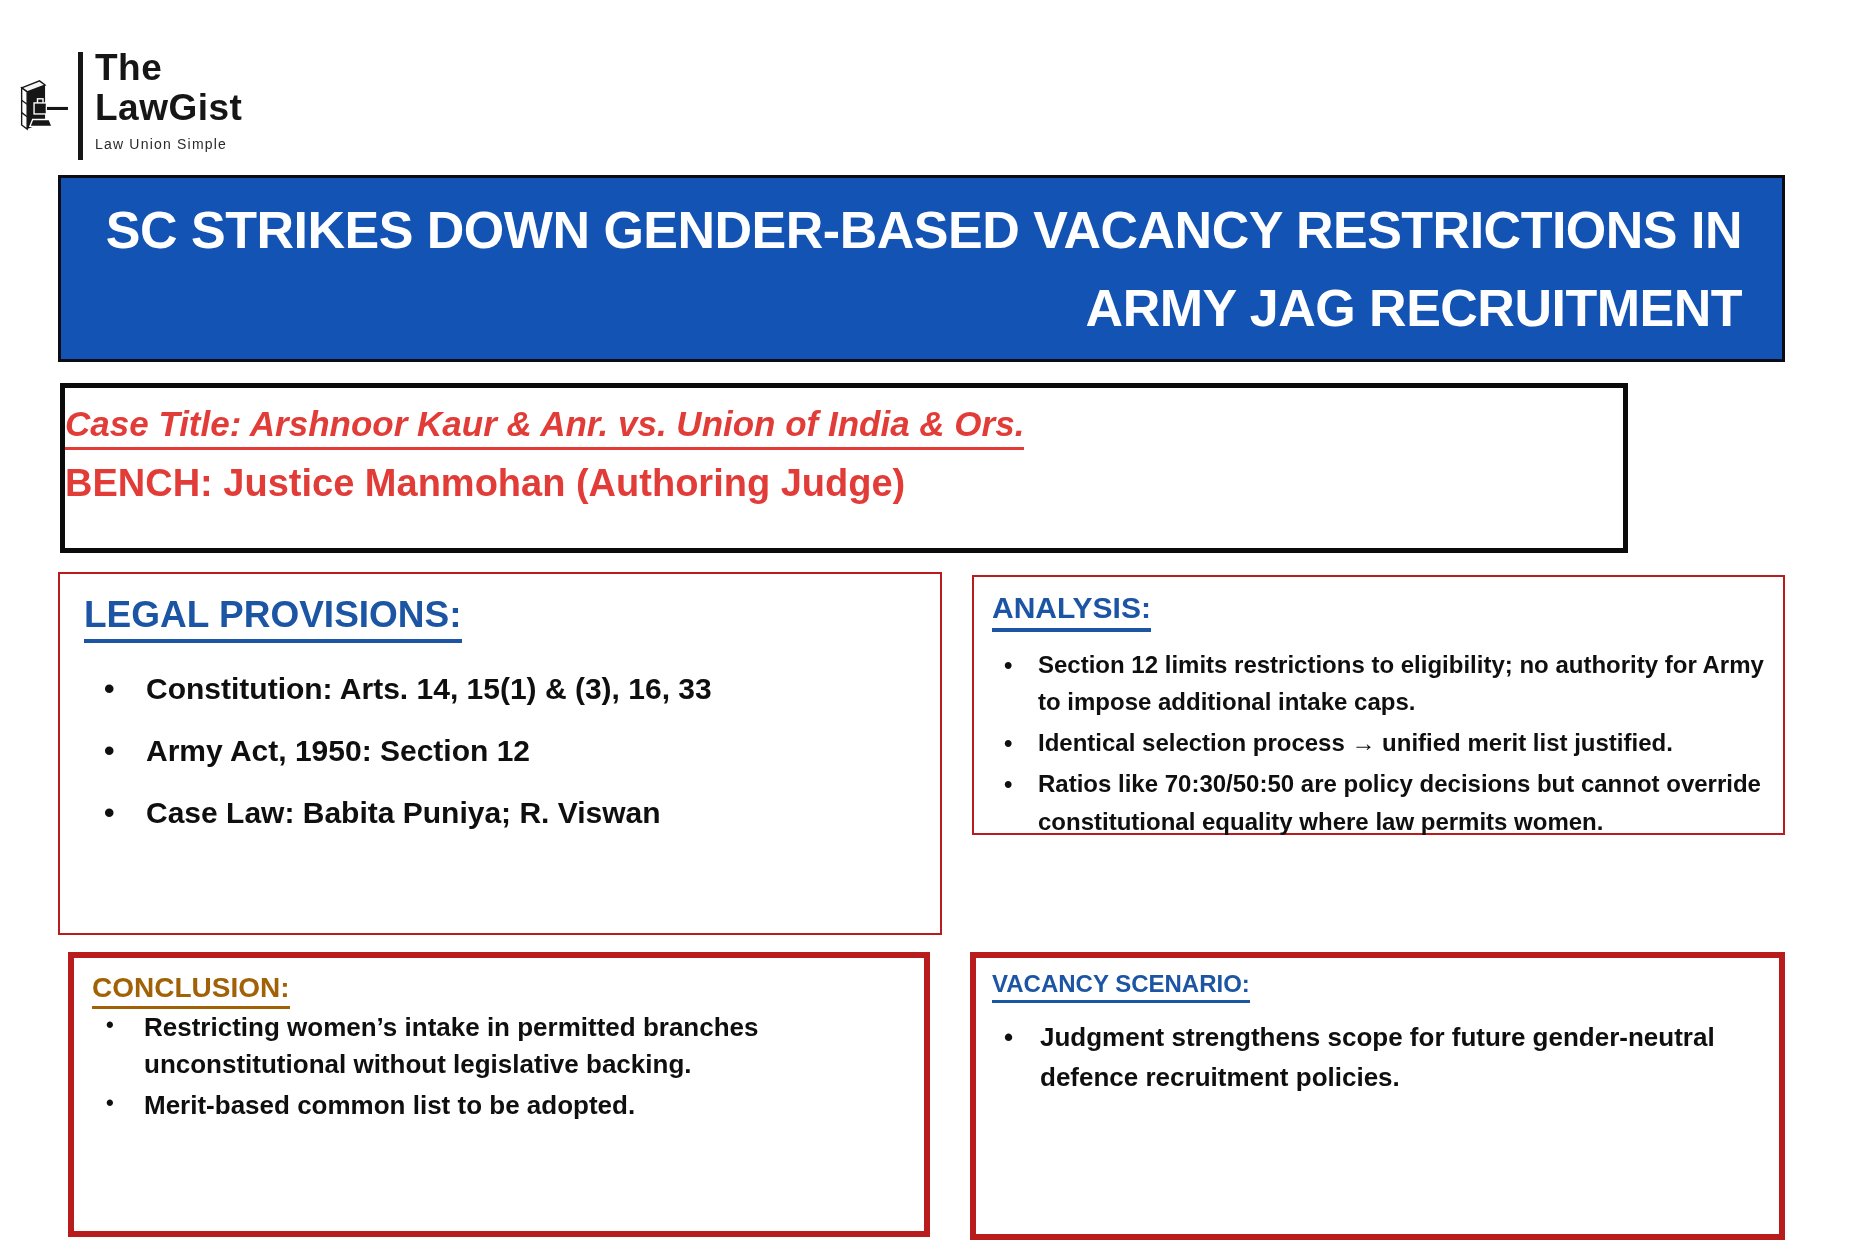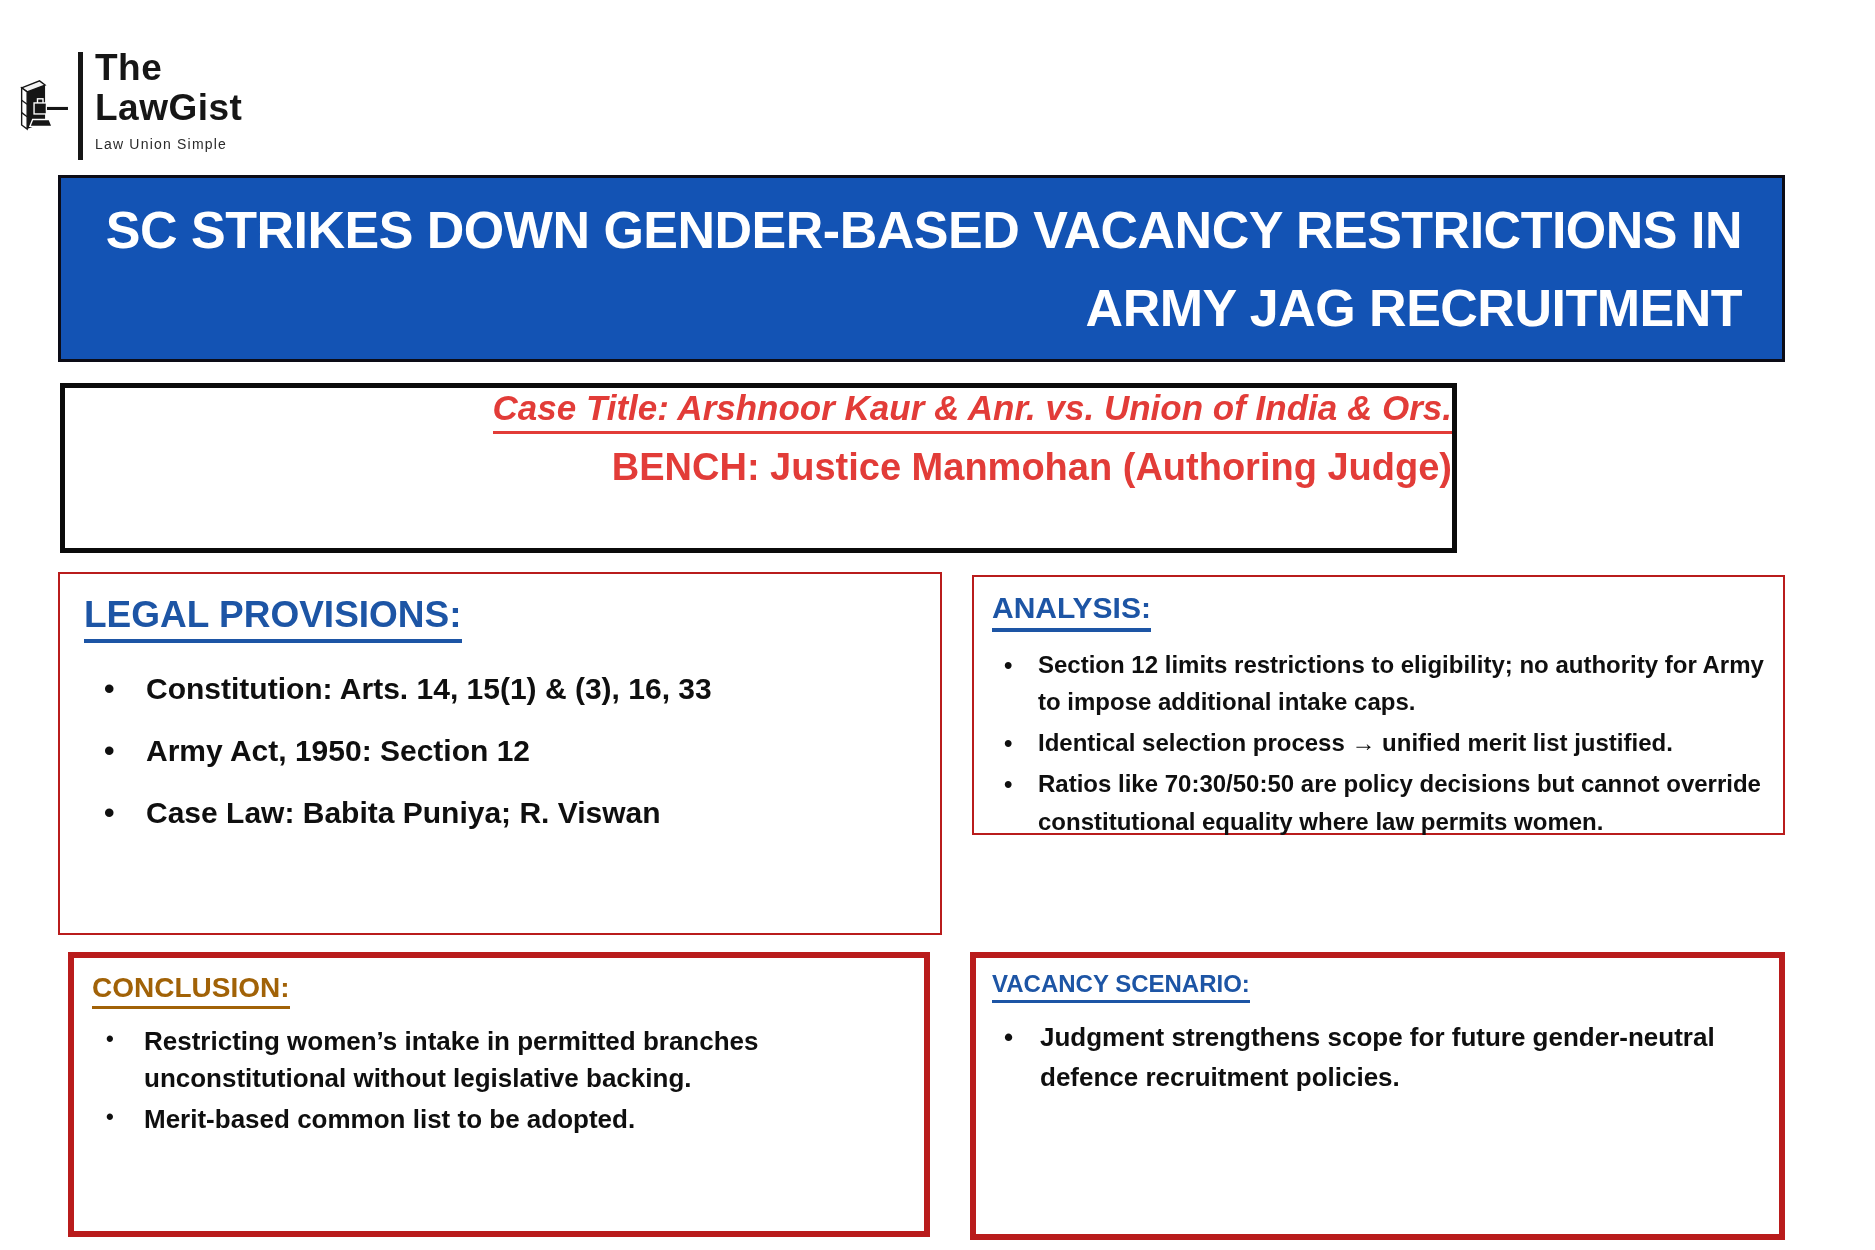--- a/index.html
+++ b/index.html
@@ -26,23 +26,24 @@
     display:flex;align-items:center;justify-content:center;text-align:right;
     padding:0 40px;
   }
   .banner-title{
     color:#ffffff;font-size:52px;font-weight:bold;line-height:1.5;
     letter-spacing:-0.5px;
   }
 
   
   .case-box{
-    position:absolute;left:60px;top:383px;width:1397px;height:170px;
+    position:absolute;left:60px;top:383px;width:1568px;height:170px;
     box-sizing:border-box;border:5px solid #0b0b0b;background:#fff;
-    display:flex;flex-direction:column;align-items:flex-end;
+    display:flex;flex-direction:column;align-items:flex-start;
+    padding-top:16px;
   }
   .case-title{
     font-size:35px;font-weight:bold;font-style:italic;
     border-bottom:3px solid currentColor;padding-bottom:3px;
   }
   .case-bench{
     font-size:38px;font-weight:bold;margin-top:12px;
   }
 
   
@@ -64,21 +65,21 @@
   .lp-box li::before{left:20px;}
 
   .an-box{left:972px;top:575px;width:813px;height:260px;padding:14px 18px;}
   .an-box h2{font-size:30px;}
   .an-box ul{margin-top:14px;font-size:24px;}
   .an-box li{padding-left:46px;margin-bottom:3px;line-height:1.58;}
   .an-box li::before{left:12px;}
 
   .co-box{left:68px;top:952px;width:862px;height:285px;border-width:6px;padding:14px 18px;}
   .co-box h2{font-size:28px;border-bottom-width:3px;}
-  .co-box ul{margin-top:14px;font-size:26px;}
+  .co-box ul{margin-top:0;font-size:26px;}
   .co-box li{padding-left:52px;margin-bottom:4px;line-height:1.42;}
   .co-box li::before{left:14px;font-size:22px;}
 
   .cs-box{left:970px;top:952px;width:815px;height:288px;border-width:6px;padding:12px 16px;}
   .cs-box h2{font-size:24px;border-bottom-width:3px;}
   .cs-box ul{margin-top:14px;font-size:26px;}
   .cs-box li{padding-left:48px;margin-bottom:5px;line-height:1.55;}
   .cs-box li::before{left:12px;}
 </style>
 </head>

